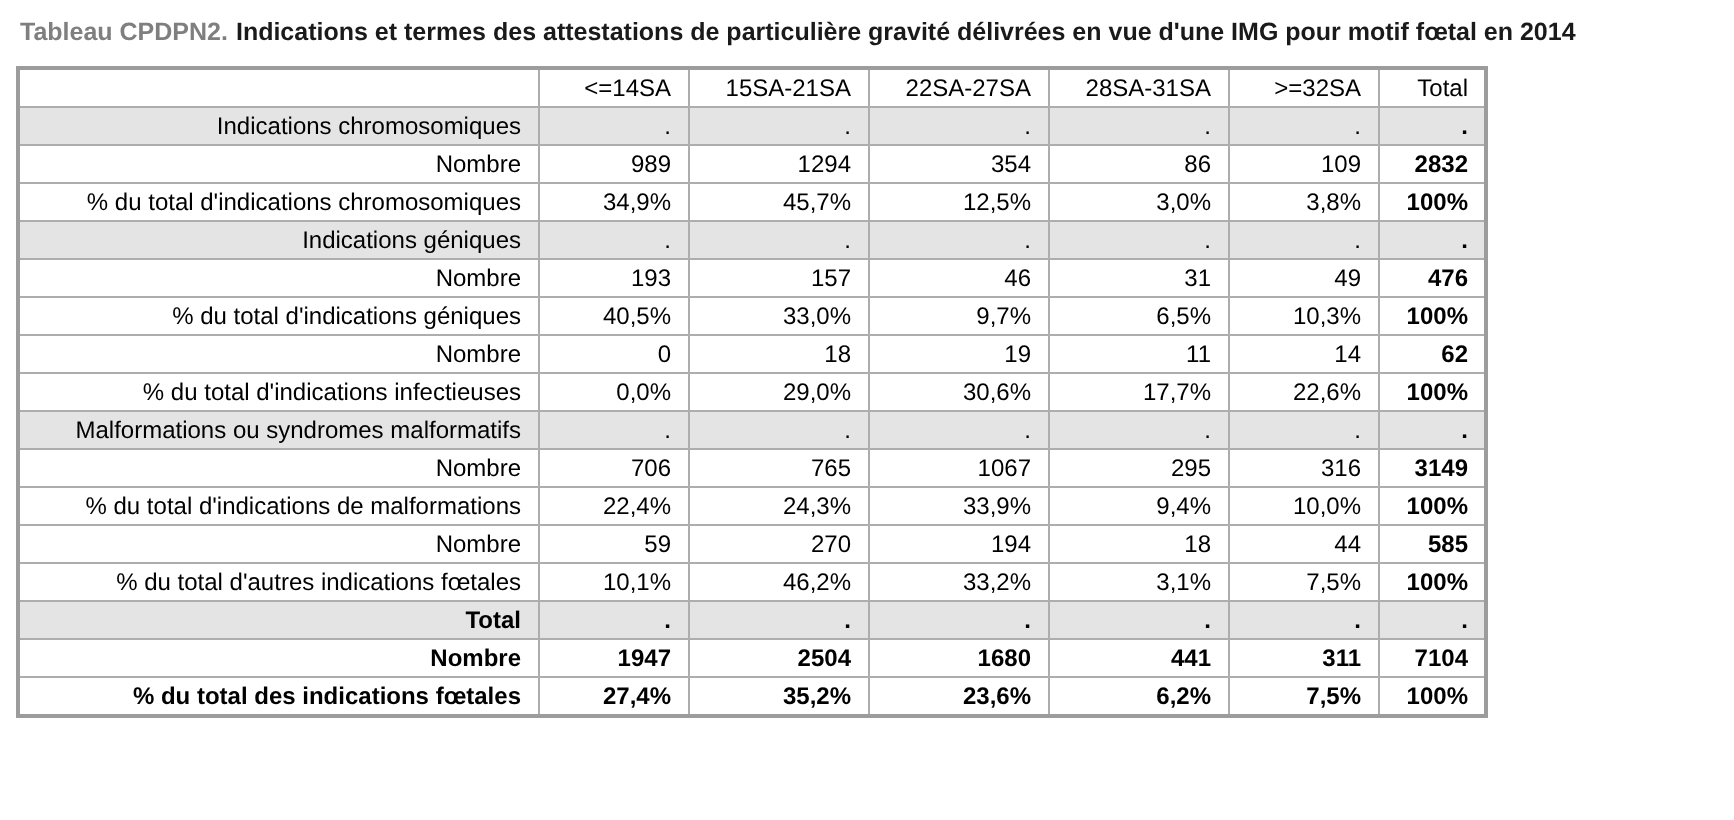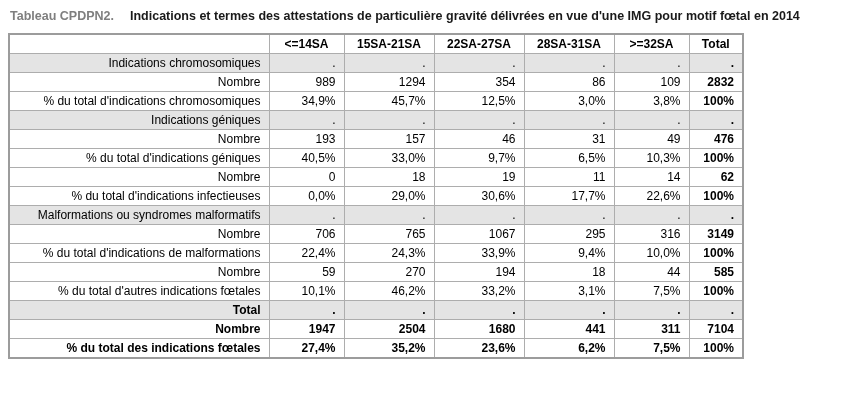--- a/index.html
+++ b/index.html
@@ -20,21 +20,21 @@
     left: 10px;
     top: 9px;
     font-size: 12.5px;
     font-weight: bold;
     color: #1a1a1a;
     white-space: nowrap;
     letter-spacing: 0px;
   }
   .title .prefix {
     color: #7f7f7f;
-    margin-right: 16px;
+    margin-right: 4px;
   }
   table.data-table {
     position: absolute;
     left: 8px;
     top: 33px;
     border-collapse: collapse;
     table-layout: fixed;
     width: 734px;
     border: 2px solid #9c9c9c;
     font-size: 12px;
@@ -42,22 +42,22 @@
   }
   table.data-table th, table.data-table td {
     border: 1px solid #adadad;
     padding: 1px 8px 1px 8px;
     height: 16px;
     line-height: 15px;
     overflow: hidden;
     white-space: nowrap;
   }
   thead th {
-    text-align: center;
-    font-weight: bold;
+    text-align: right;
+    font-weight: normal;
     background: #ffffff;
     height: 19px;
   }
   tbody th.row-label {
     text-align: right;
     font-weight: normal;
   }
   tbody td {
     text-align: right;
   }

